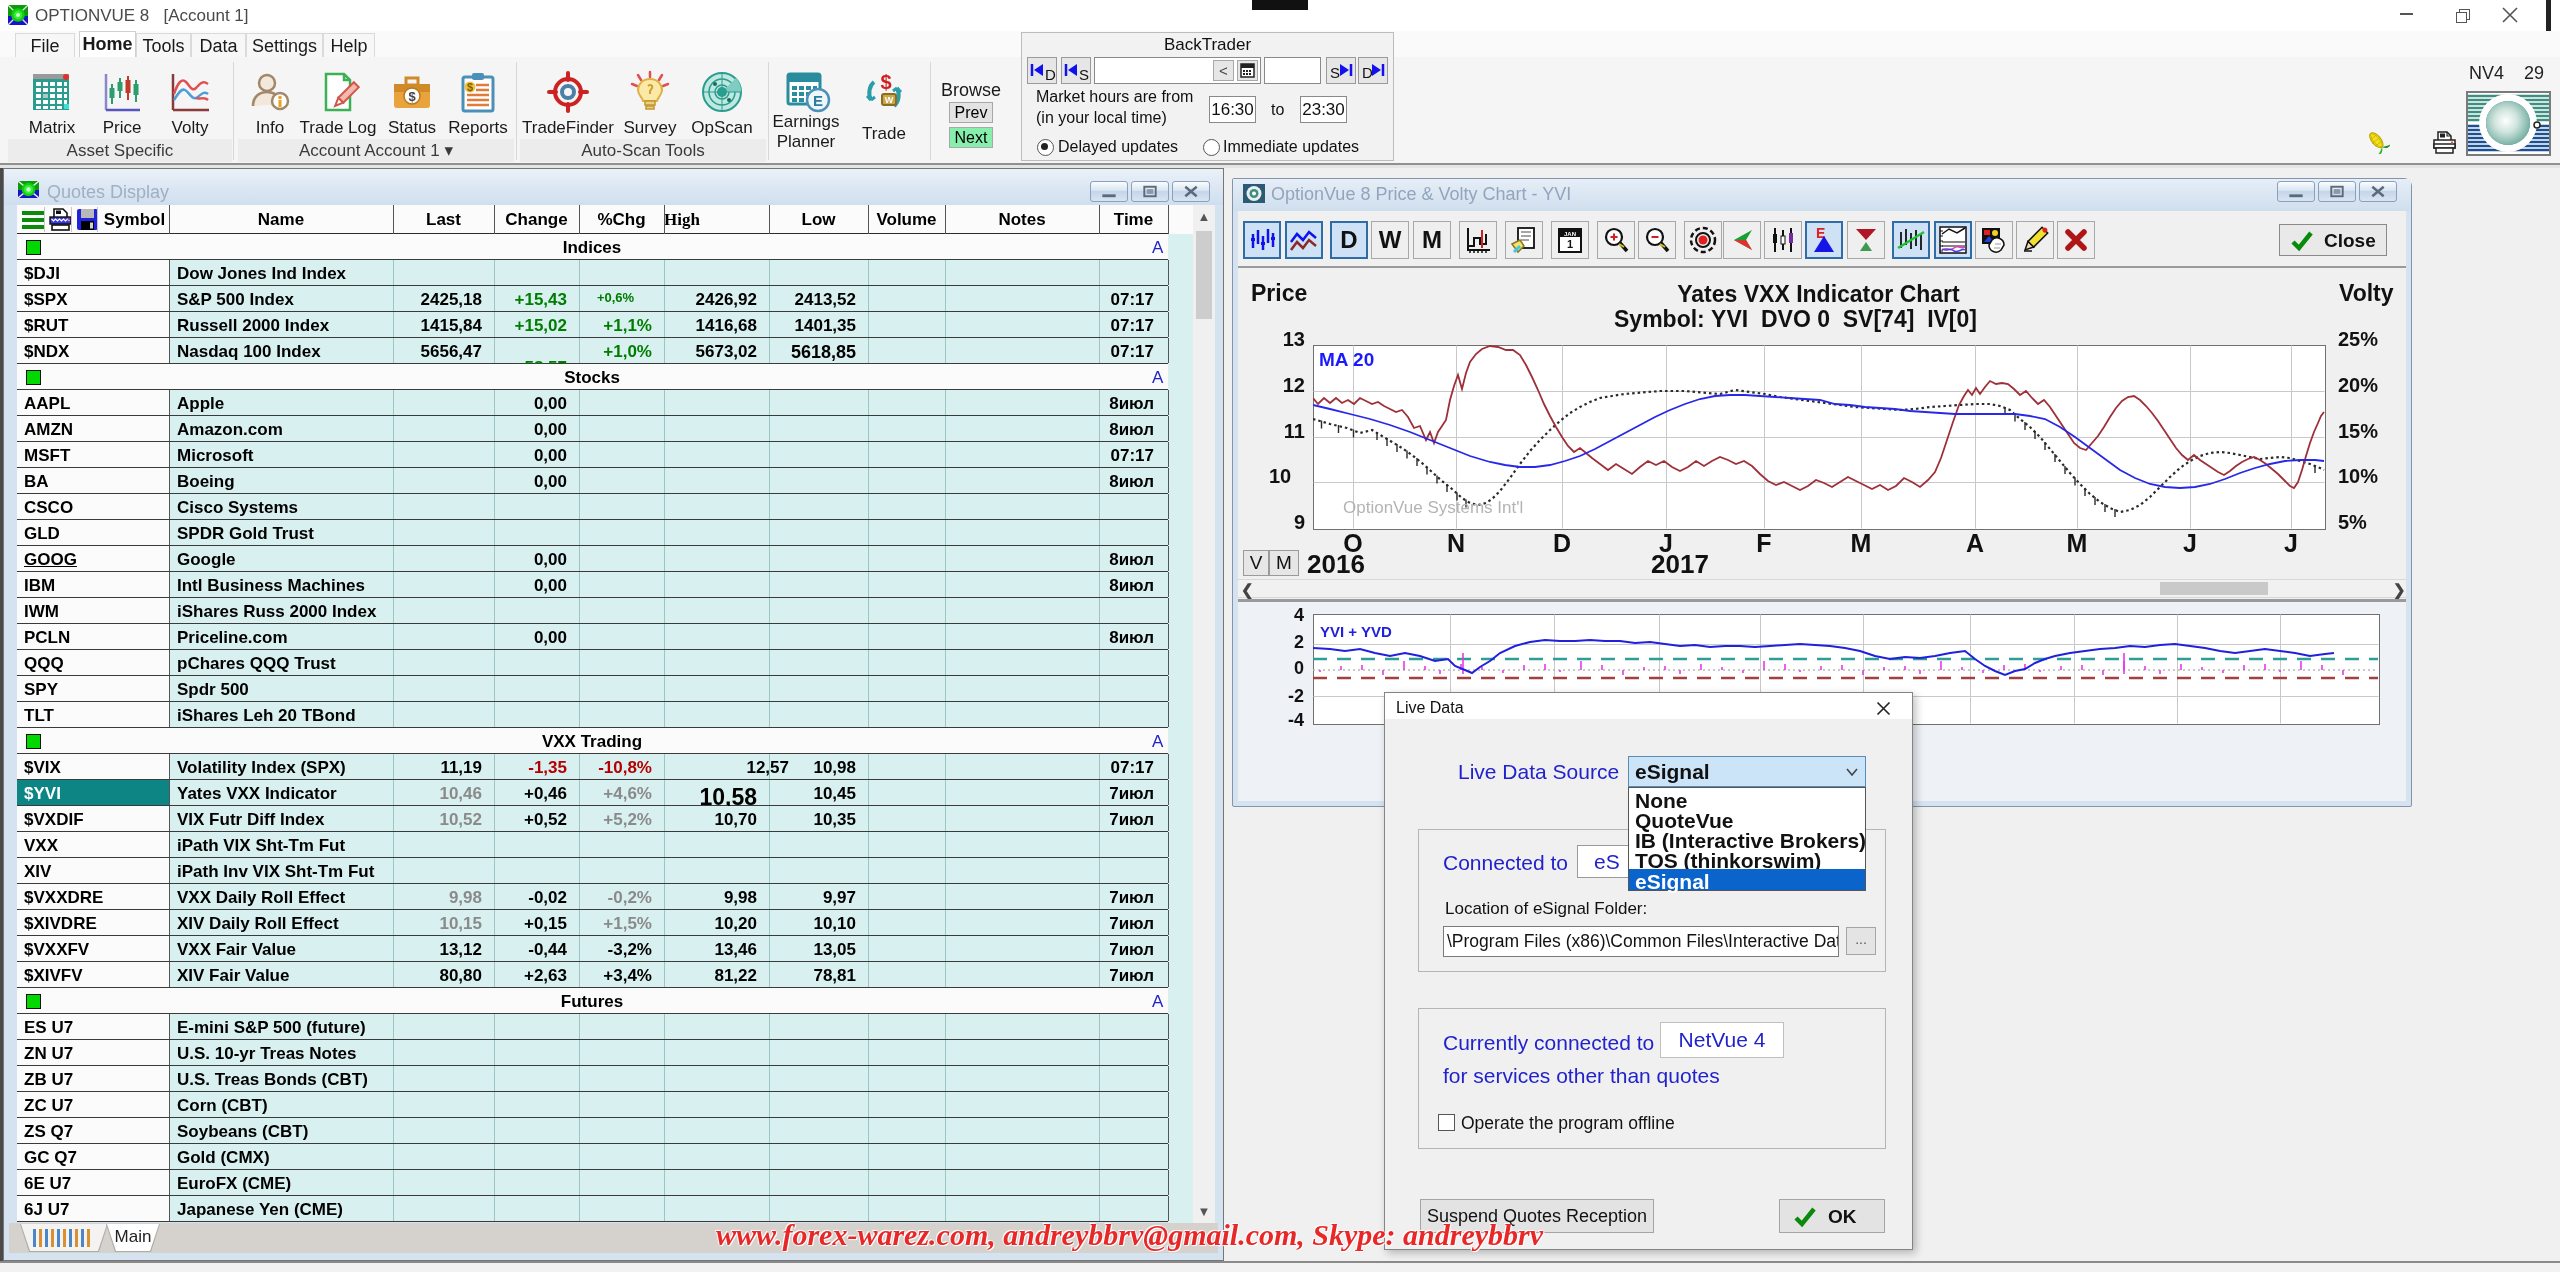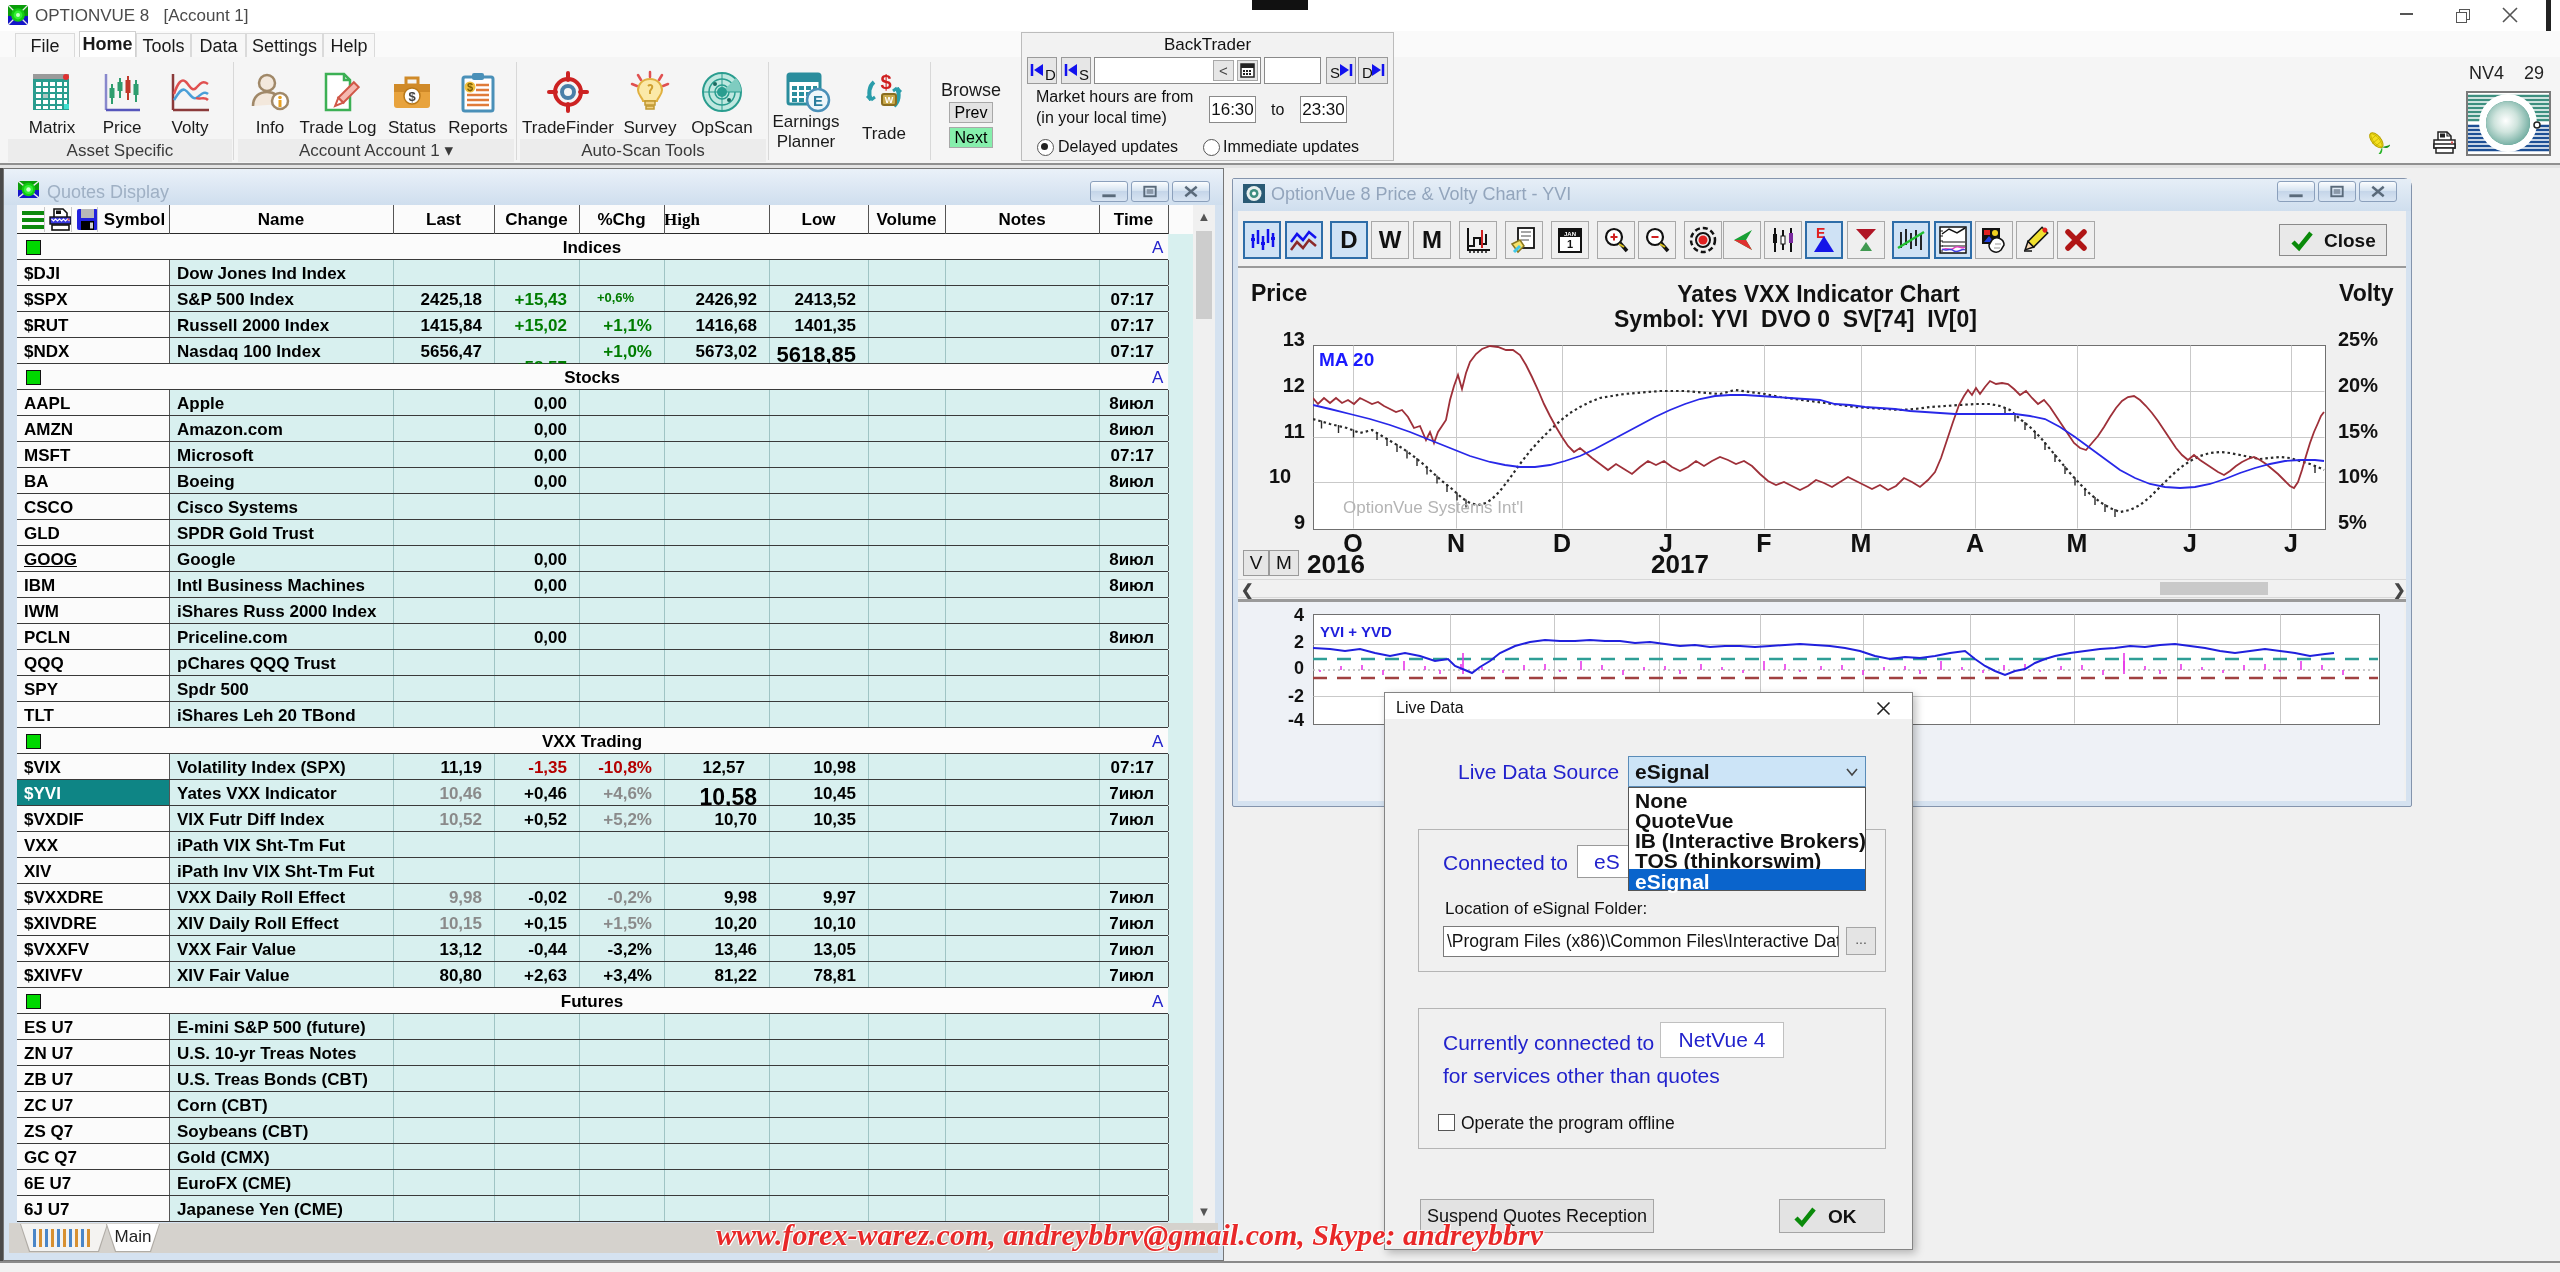--- a/index.html
+++ b/index.html
@@ -492,21 +492,21 @@
 <div class="abs" style="left:1099px;top:312px;width:1px;height:25px;background:#9fc4c4;"></div>
 <div class="abs" style="left:1168px;top:312px;width:1px;height:25px;background:#555;"></div>
 <div class="abs" style="left:17px;top:338px;width:152px;height:26px;background:#fbfbfb;border-bottom:1px solid #3a3a3a;box-sizing:border-box;"></div>
 <div class="abs b" style="left:24px;top:342px;font-size:17px;color:#000;">$NDX</div>
 <div class="abs" style="left:169px;top:338px;width:999px;height:26px;background:#d8f0ef;border-bottom:1px solid #3a3a3a;box-sizing:border-box;"></div>
 <div class="abs b" style="left:177px;top:342px;font-size:17px;color:#000;">Nasdaq 100 Index</div>
 <div class="abs b" style="left:393px;top:342px;width:89px;font-size:17px;color:#000;text-align:right;">5656,47</div>
 <div class="abs b" style="left:494px;top:342px;width:73px;font-size:17px;color:#007c00;text-align:right;margin-top:16px;">+58,57</div>
 <div class="abs b" style="left:579px;top:342px;width:73px;font-size:17px;color:#007c00;text-align:right;">+1,0%</div>
 <div class="abs b" style="left:664px;top:342px;width:93px;font-size:17px;color:#000;text-align:right;">5673,02</div>
-<div class="abs b" style="left:769px;top:342px;width:87px;font-size:22px;color:#000;text-align:right;">5618,85</div>
+<div class="abs b" style="left:769px;top:342px;width:87px;font-size:18px;color:#000;text-align:right;">5618,85</div>
 <div class="abs b" style="left:1099px;top:342px;width:55px;font-size:17px;color:#000;text-align:right;">07:17</div>
 <div class="abs" style="left:169px;top:338px;width:1px;height:25px;background:#555;"></div>
 <div class="abs" style="left:393px;top:338px;width:1px;height:25px;background:#9fc4c4;"></div>
 <div class="abs" style="left:494px;top:338px;width:1px;height:25px;background:#9fc4c4;"></div>
 <div class="abs" style="left:579px;top:338px;width:1px;height:25px;background:#9fc4c4;"></div>
 <div class="abs" style="left:664px;top:338px;width:1px;height:25px;background:#9fc4c4;"></div>
 <div class="abs" style="left:769px;top:338px;width:1px;height:25px;background:#9fc4c4;"></div>
 <div class="abs" style="left:868px;top:338px;width:1px;height:25px;background:#9fc4c4;"></div>
 <div class="abs" style="left:945px;top:338px;width:1px;height:25px;background:#9fc4c4;"></div>
 <div class="abs" style="left:1099px;top:338px;width:1px;height:25px;background:#9fc4c4;"></div>
@@ -715,21 +715,21 @@
 <div class="abs" style="left:26px;top:734px;width:13px;height:13px;background:#00d800;border:1.5px solid #111;"></div>
 <div class="abs b" style="left:392px;top:732px;width:400px;font-size:17px;color:#000;text-align:center;">VXX Trading</div>
 <div class="abs" style="left:1152px;top:732px;font-size:17px;color:#2222cc;">A</div>
 <div class="abs" style="left:17px;top:754px;width:152px;height:26px;background:#fbfbfb;border-bottom:1px solid #3a3a3a;box-sizing:border-box;"></div>
 <div class="abs b" style="left:24px;top:758px;font-size:17px;color:#000;">$VIX</div>
 <div class="abs" style="left:169px;top:754px;width:999px;height:26px;background:#d8f0ef;border-bottom:1px solid #3a3a3a;box-sizing:border-box;"></div>
 <div class="abs b" style="left:177px;top:758px;font-size:17px;color:#000;">Volatility Index (SPX)</div>
 <div class="abs b" style="left:393px;top:758px;width:89px;font-size:17px;color:#000;text-align:right;">11,19</div>
 <div class="abs b" style="left:494px;top:758px;width:73px;font-size:17px;color:#b40000;text-align:right;">-1,35</div>
 <div class="abs b" style="left:579px;top:758px;width:73px;font-size:17px;color:#b40000;text-align:right;">-10,8%</div>
-<div class="abs b" style="left:652px;top:758px;width:93px;font-size:17px;color:#000;text-align:right;">12,57</div>
+<div class="abs b" style="left:696px;top:758px;width:93px;font-size:17px;color:#000;text-align:right;">12,57</div>
 <div class="abs b" style="left:769px;top:758px;width:87px;font-size:17px;color:#000;text-align:right;">10,98</div>
 <div class="abs b" style="left:1099px;top:758px;width:55px;font-size:17px;color:#000;text-align:right;">07:17</div>
 <div class="abs" style="left:169px;top:754px;width:1px;height:25px;background:#555;"></div>
 <div class="abs" style="left:393px;top:754px;width:1px;height:25px;background:#9fc4c4;"></div>
 <div class="abs" style="left:494px;top:754px;width:1px;height:25px;background:#9fc4c4;"></div>
 <div class="abs" style="left:579px;top:754px;width:1px;height:25px;background:#9fc4c4;"></div>
 <div class="abs" style="left:664px;top:754px;width:1px;height:25px;background:#9fc4c4;"></div>
 <div class="abs" style="left:769px;top:754px;width:1px;height:25px;background:#9fc4c4;"></div>
 <div class="abs" style="left:868px;top:754px;width:1px;height:25px;background:#9fc4c4;"></div>
 <div class="abs" style="left:945px;top:754px;width:1px;height:25px;background:#9fc4c4;"></div>

